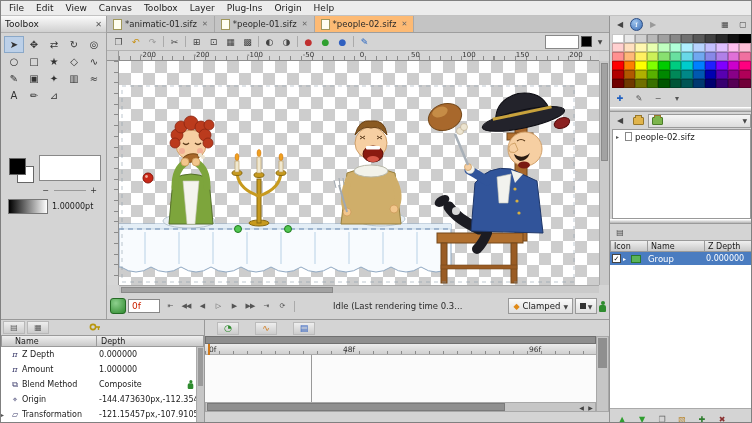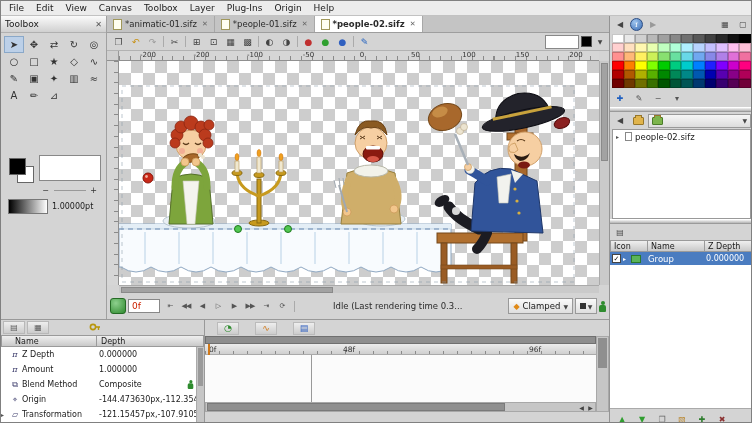--- a/index.html
+++ b/index.html
@@ -17,21 +17,21 @@
   .fgcolor{position:absolute;left:8px;top:142px;width:15px;height:15px;background:#000;border:1px solid #666;z-index:2;}
   .bgcolor{position:absolute;left:16px;top:150px;width:15px;height:15px;background:#fff;border:1px solid #666;}
   .brush-preview{position:absolute;left:38px;top:139px;width:60px;height:24px;background:#fff;border:1px solid #888;}
   .stepper{position:absolute;width:13px;height:11px;display:flex;align-items:center;justify-content:center;font-size:8px;color:#333;}
   .width-track{position:absolute;left:53px;top:174px;width:32px;height:1px;background:#999;}
   .gradient-strip{position:absolute;left:7px;top:183px;width:40px;height:15px;border:1px solid #777;background:linear-gradient(to right,#000,#fff);box-sizing:border-box;}
   .size-label{position:absolute;left:51px;top:186px;font-size:8px;}
   
   .tabstrip{position:absolute;left:106px;top:15px;width:502px;height:17px;background:#c4c4c4;border-bottom:1px solid #9e9e9e;display:flex;box-sizing:border-box;}
   .tab{display:flex;align-items:center;gap:3px;padding:8px 6px;border-right:1px solid #a8a8a8;background:#c4c4c4;font-size:8.5px;color:#2a2a2a;}
-  .tab.active{background:#ffffff;font-weight:bold;}
+  .tab.active{background:#fdba74;}
   .tab-icon{width:7px;height:9px;background:#fffef0;border:1px solid #a0975a;}
   .tab-close{color:#666;font-size:7px;padding-left:2px;}
   
   .ctoolbar{position:absolute;left:106px;top:32px;width:502px;height:18px;background:#d4d4d4;border-bottom:1px solid #b2b2b2;display:flex;align-items:center;padding:0 3px;box-sizing:border-box;}
   .ct-btn{width:17px;height:15px;font-size:9px;display:flex;align-items:center;justify-content:center;color:#444;}
   .ct-sep{width:1px;height:11px;background:#aaa;margin:0 2px;}
   .ct-spacer{flex:1;}
   .res-entry{width:28px;height:12px;background:#fff;border:1px solid #888;font-size:8px;padding:0 2px;display:flex;align-items:center;}
   .bg-swatch-btn{width:15px;height:13px;display:flex;align-items:center;justify-content:center;}
   .bg-swatch{width:9px;height:9px;background:#000;border:1px solid #555;}

